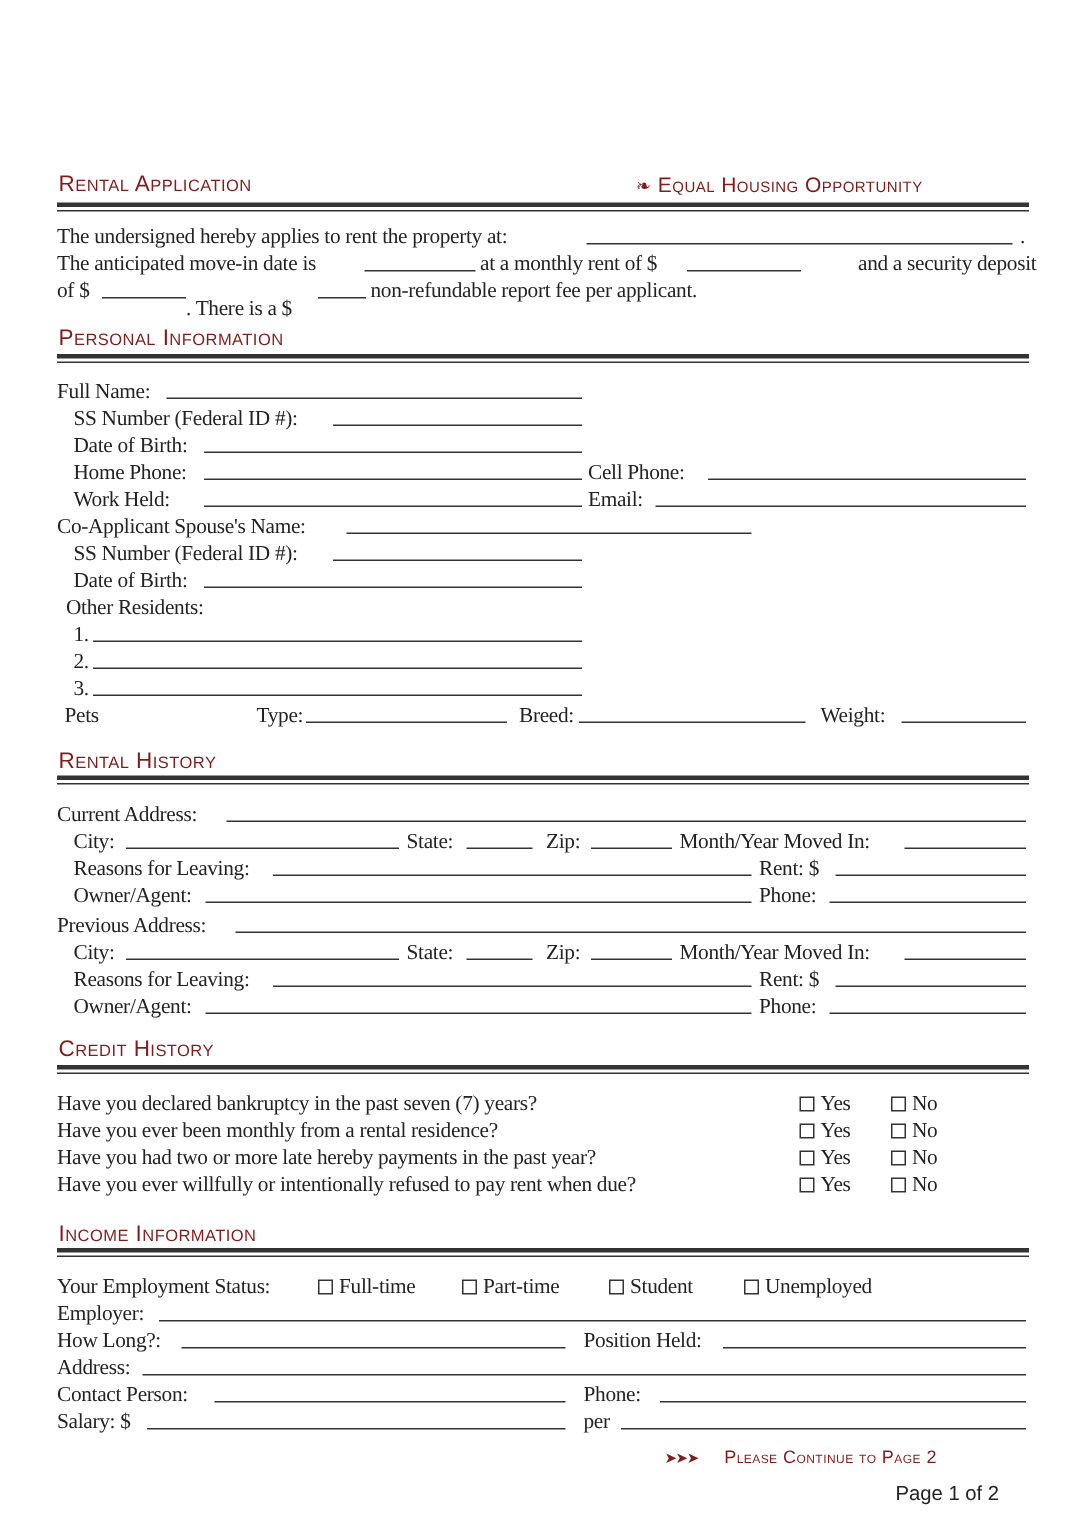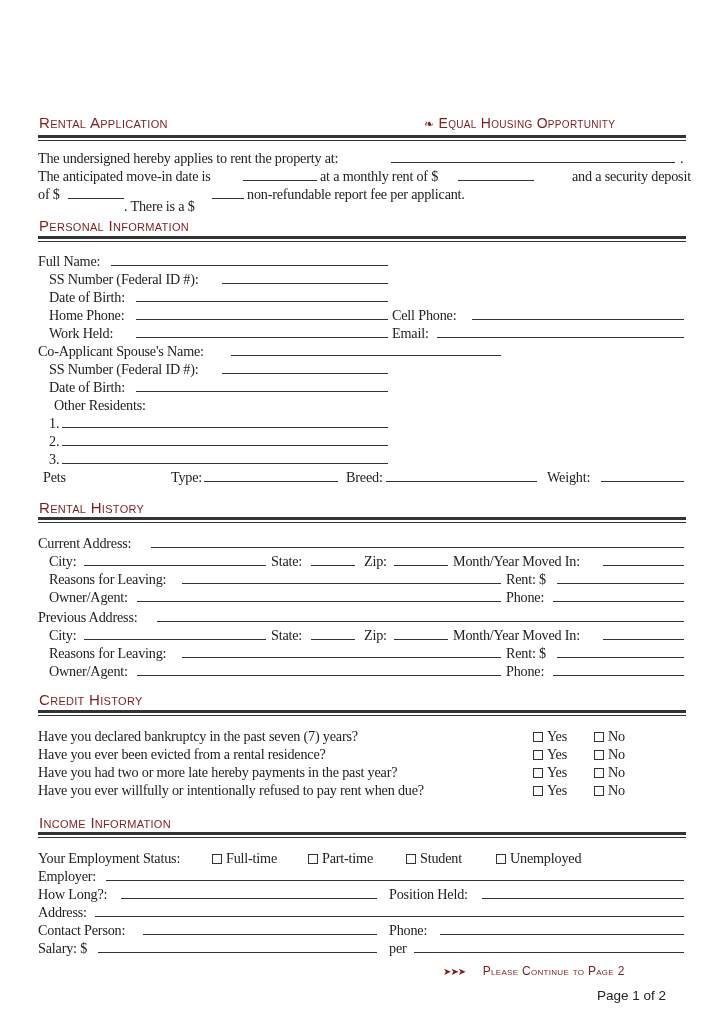--- a/index.html
+++ b/index.html
@@ -62,21 +62,21 @@
 
 <div class="abs t" style="left:38px;top:342px;">Co-Applicant Spouse's Name:</div>
 <div class="line" style="left:231px;top:355px;width:270px;"></div>
 
 <div class="abs t" style="left:49px;top:360px;">SS Number (Federal ID #):</div>
 <div class="line" style="left:222px;top:373px;width:166px;"></div>
 
 <div class="abs t" style="left:49px;top:378px;">Date of Birth:</div>
 <div class="line" style="left:136px;top:391px;width:252px;"></div>
 
-<div class="abs t" style="left:54px;top:396px;">Other Residents:</div>
+<div class="abs t" style="left:44px;top:396px;">Other Residents:</div>
 
 <div class="abs t" style="left:49px;top:414px;">1.</div>
 <div class="line" style="left:62px;top:427px;width:326px;"></div>
 <div class="abs t" style="left:49px;top:432px;">2.</div>
 <div class="line" style="left:62px;top:445px;width:326px;"></div>
 <div class="abs t" style="left:49px;top:450px;">3.</div>
 <div class="line" style="left:62px;top:463px;width:326px;"></div>
 
 <div class="abs t" style="left:43px;top:468px;">Pets</div>
 <div class="abs t" style="left:171px;top:468px;">Type:</div>
@@ -133,21 +133,21 @@
 <div class="abs t" style="left:506px;top:662px;">Phone:</div>
 <div class="line" style="left:553px;top:675px;width:131px;"></div>
 
 <div class="abs hdr" style="left:39px;top:691px;font-size:15px;">Credit History</div>
 <div class="rule" style="top:710px;"></div>
 
 <div id="credit-rows">
     <div class="abs t" style="left: 38px; top: 727px; text-align: right;">Have you declared bankruptcy in the past seven (7) years?</div>
     <div class="abs t" style="left: 533px; top: 727px;"><span class="cb"></span><span>Yes</span></div>
     <div class="abs t" style="left: 594px; top: 727px;"><span class="cb"></span><span>No</span></div>
-    <div class="abs t" style="left: 38px; top: 745px;">Have you ever been evicted from a rental residence?</div>
+    <div class="abs t" style="left: 38px; top: 745px;">Have you ever been monthly from a rental residence?</div>
     <div class="abs t" style="left: 533px; top: 745px;"><span class="cb"></span><span>Yes</span></div>
     <div class="abs t" style="left: 594px; top: 745px;"><span class="cb"></span><span>No</span></div>
     <div class="abs t" style="left: 38px; top: 763px;">Have you had two or more late hereby payments in the past year?</div>
     <div class="abs t" style="left: 533px; top: 763px;"><span class="cb"></span><span>Yes</span></div>
     <div class="abs t" style="left: 594px; top: 763px;"><span class="cb"></span><span>No</span></div>
     <div class="abs t" style="left: 38px; top: 781px;">Have you ever willfully or intentionally refused to pay rent when due?</div>
     <div class="abs t" style="left: 533px; top: 781px;"><span class="cb"></span><span>Yes</span></div>
     <div class="abs t" style="left: 594px; top: 781px;"><span class="cb"></span><span>No</span></div>
   </div>
 

